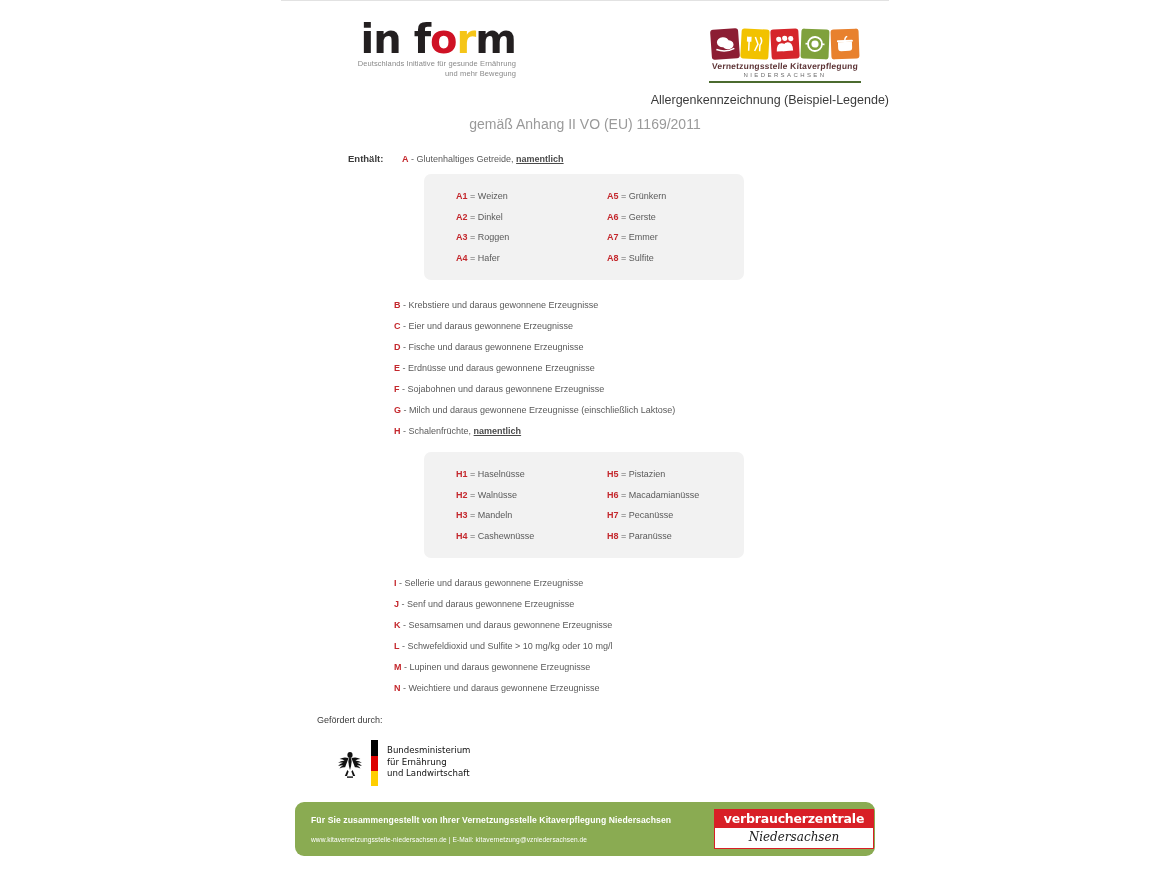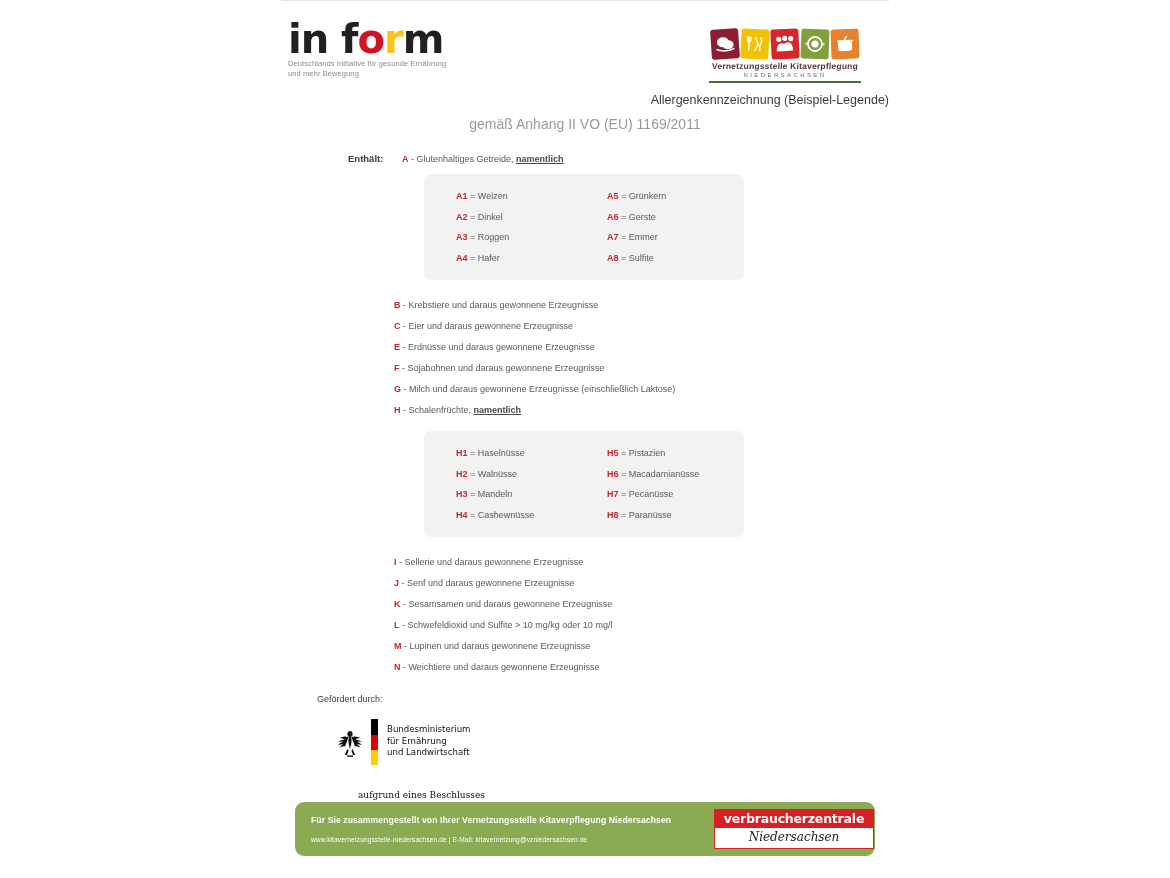--- a/index.html
+++ b/index.html
@@ -25,23 +25,24 @@
     box-sizing: border-box;
   }
 
   
   .header {
     position: relative;
     height: 86px;
   }
   .inform-logo {
     position: absolute;
-    left: 7px;
+    left: 15px;
     top: 18px;
     width: 220px;
+    text-align: right;
   }
   .inform-word {
     font-family: "DejaVu Sans", sans-serif;
     font-size: 40px;
     font-weight: bold;
     letter-spacing: -1px;
     line-height: 40px;
     color: #231f20;
     white-space: nowrap;
   }
@@ -357,20 +358,21 @@
         <div class="sub-item"><span class="code">A5</span> <span>=</span> <span>Grünkern</span></div>
         <div class="sub-item"><span class="code">A6</span> <span>=</span> <span>Gerste</span></div>
         <div class="sub-item"><span class="code">A7</span> <span>=</span> <span>Emmer</span></div>
         <div class="sub-item"><span class="code">A8</span> <span>=</span> <span>Sulfite</span></div>
       </div>
     </div>
 
     <div class="list-gap-top">
       <div class="allergen-line"><span class="code">B</span> <span>- Krebstiere und daraus gewonnene Erzeugnisse</span></div>
       <div class="allergen-line"><span class="code">C</span> <span>- Eier und daraus gewonnene Erzeugnisse</span></div>
+      <div class="allergen-line"><span class="code">D</span> <span>- Fische und daraus gewonnene Erzeugnisse</span></div>
       <div class="allergen-line"><span class="code">E</span> <span>- Erdnüsse und daraus gewonnene Erzeugnisse</span></div>
       <div class="allergen-line"><span class="code">F</span> <span>- Sojabohnen und daraus gewonnene Erzeugnisse</span></div>
       <div class="allergen-line"><span class="code">G</span> <span>- Milch und daraus gewonnene Erzeugnisse (einschließlich Laktose)</span></div>
       <div class="allergen-line">
         <span class="code">H</span>
         <span>-</span>
         <span>Schalenfrüchte,</span>
         <span class="ul">namentlich</span>
       </div>
     </div>

